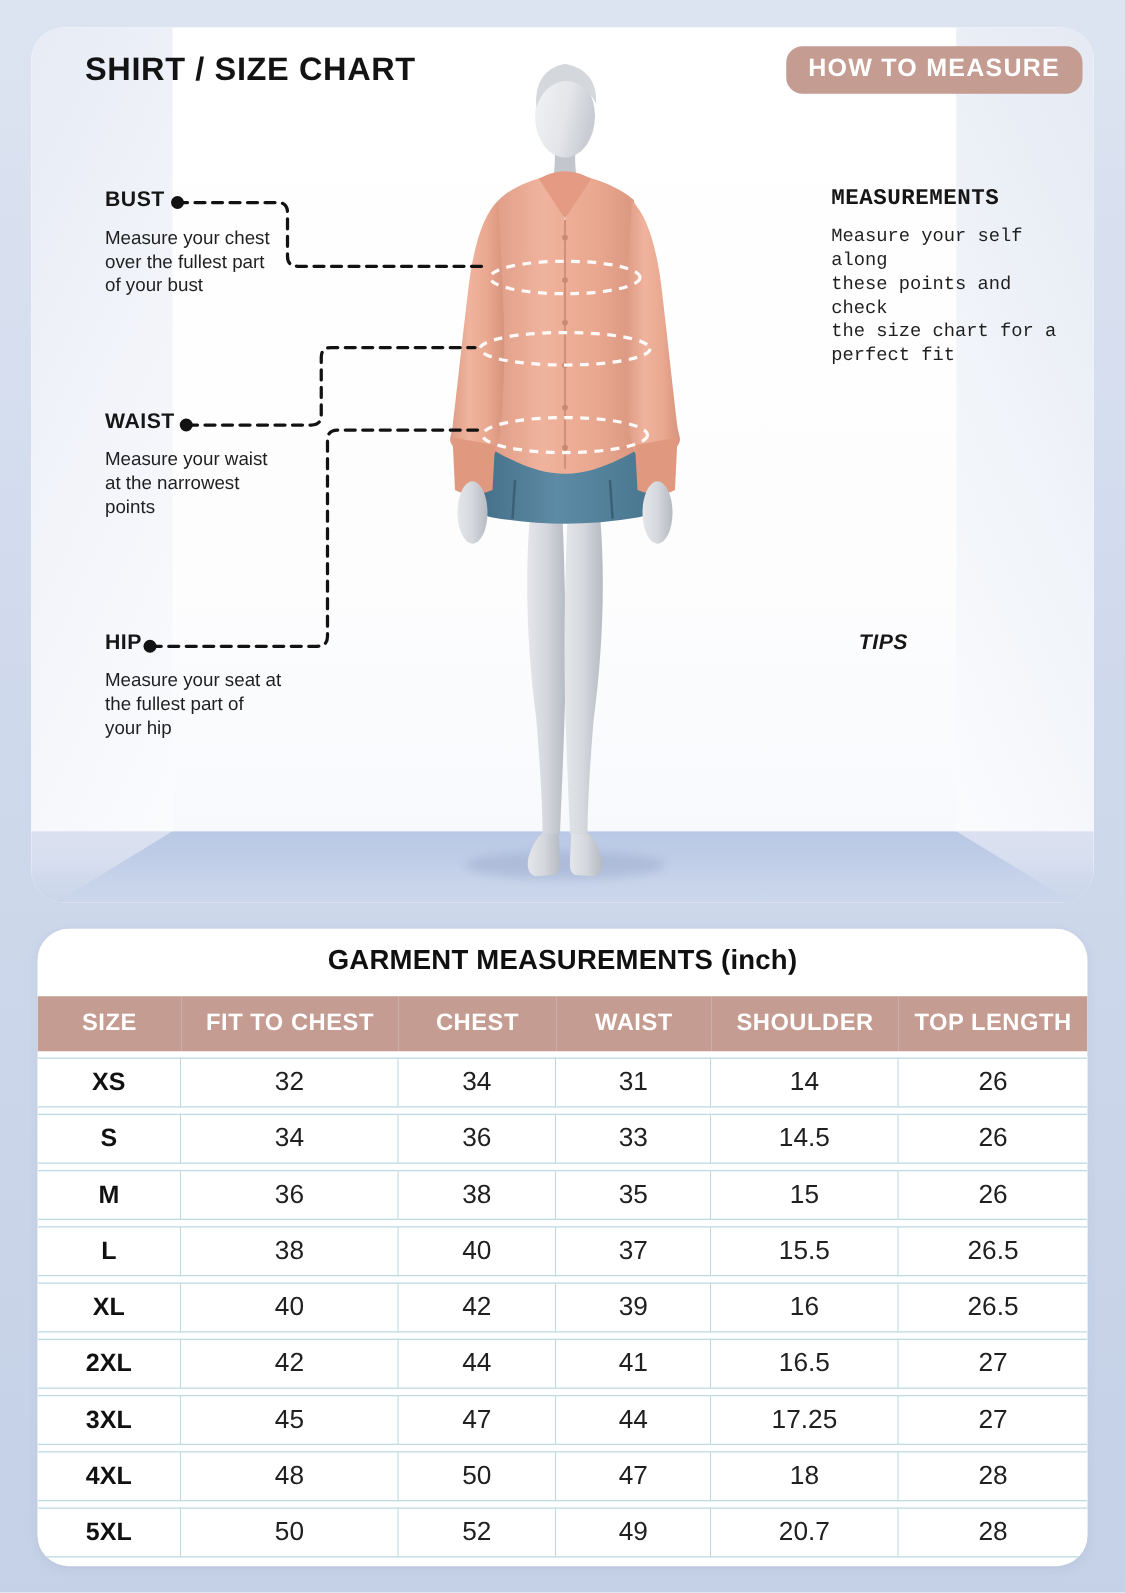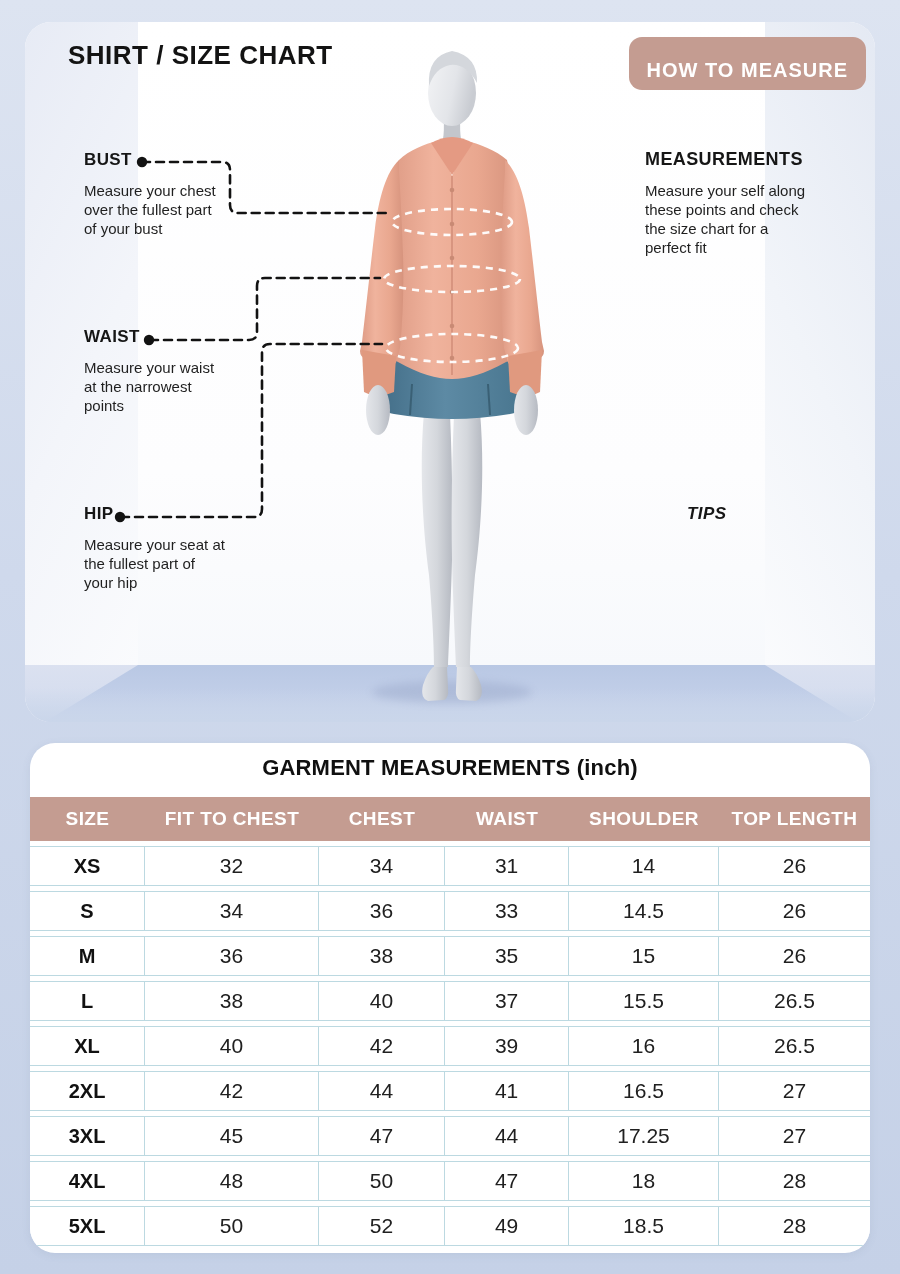--- a/index.html
+++ b/index.html
@@ -32,31 +32,31 @@
 
   
   .page-title {
     position:absolute; left:68px; top:40px; z-index:3;
     font-size:26px; font-weight:800; letter-spacing:.5px; color:#131313;
   }
   .how-to-badge {
     position:absolute; right:34px; top:37px; z-index:3;
     background:var(--accent,#c49c91); color:#fff;
     font-size:20px; font-weight:800; letter-spacing:1px;
-    padding:22px 18px 8px 18px; border-radius:13px; border:none; cursor:pointer;
+    padding:7px 18px 8px 18px; border-radius:13px; border:none; cursor:pointer;
   }
 
   
   .guide-block { position:absolute; z-index:3;margin-left:16px; }
   .guide-label { font-size:17px; font-weight:800; color:#161616; letter-spacing:.4px; margin-bottom:11px; }
   .guide-desc  { font-size:15px; line-height:19px; color:#1f1f1f; white-space:pre-line; }
   #bust-block  { left:68px;  top:150px; width:170px; }
   #waist-block { left:68px;  top:327px; width:170px; }
   #hip-block   { left:68px;  top:504px; width:170px; }
-  #measurements-block { left:629px; top:149px; width:190px; }
+  #measurements-block { left:649px; top:149px; width:190px;font-family:Liberation Mono, monospace; }
   #tips-block  { left:671px; top:504px; width:195px;font-style:italic; }
   #measurements-block .guide-label { font-size:18px; }
 
   
   .overlay-svg { position:absolute; left:0; top:0; z-index:2; pointer-events:none; }
 
   
   .table-card {
     position:absolute; left:30px; top:743px; width:840px; height:510px;
     background:#fff; border-radius:25px; overflow:hidden; z-index:3;
@@ -294,18 +294,18 @@
           <td>50</td>
           <td>47</td>
           <td>18</td>
           <td>28</td>
         </tr>
         <tr>
           <td class="size-col">5XL</td>
           <td>50</td>
           <td>52</td>
           <td>49</td>
-          <td>18.5</td>
+          <td>20.7</td>
           <td>28</td>
         </tr>
       </tbody>
   </table>
 </div>
 
 </body></html>

